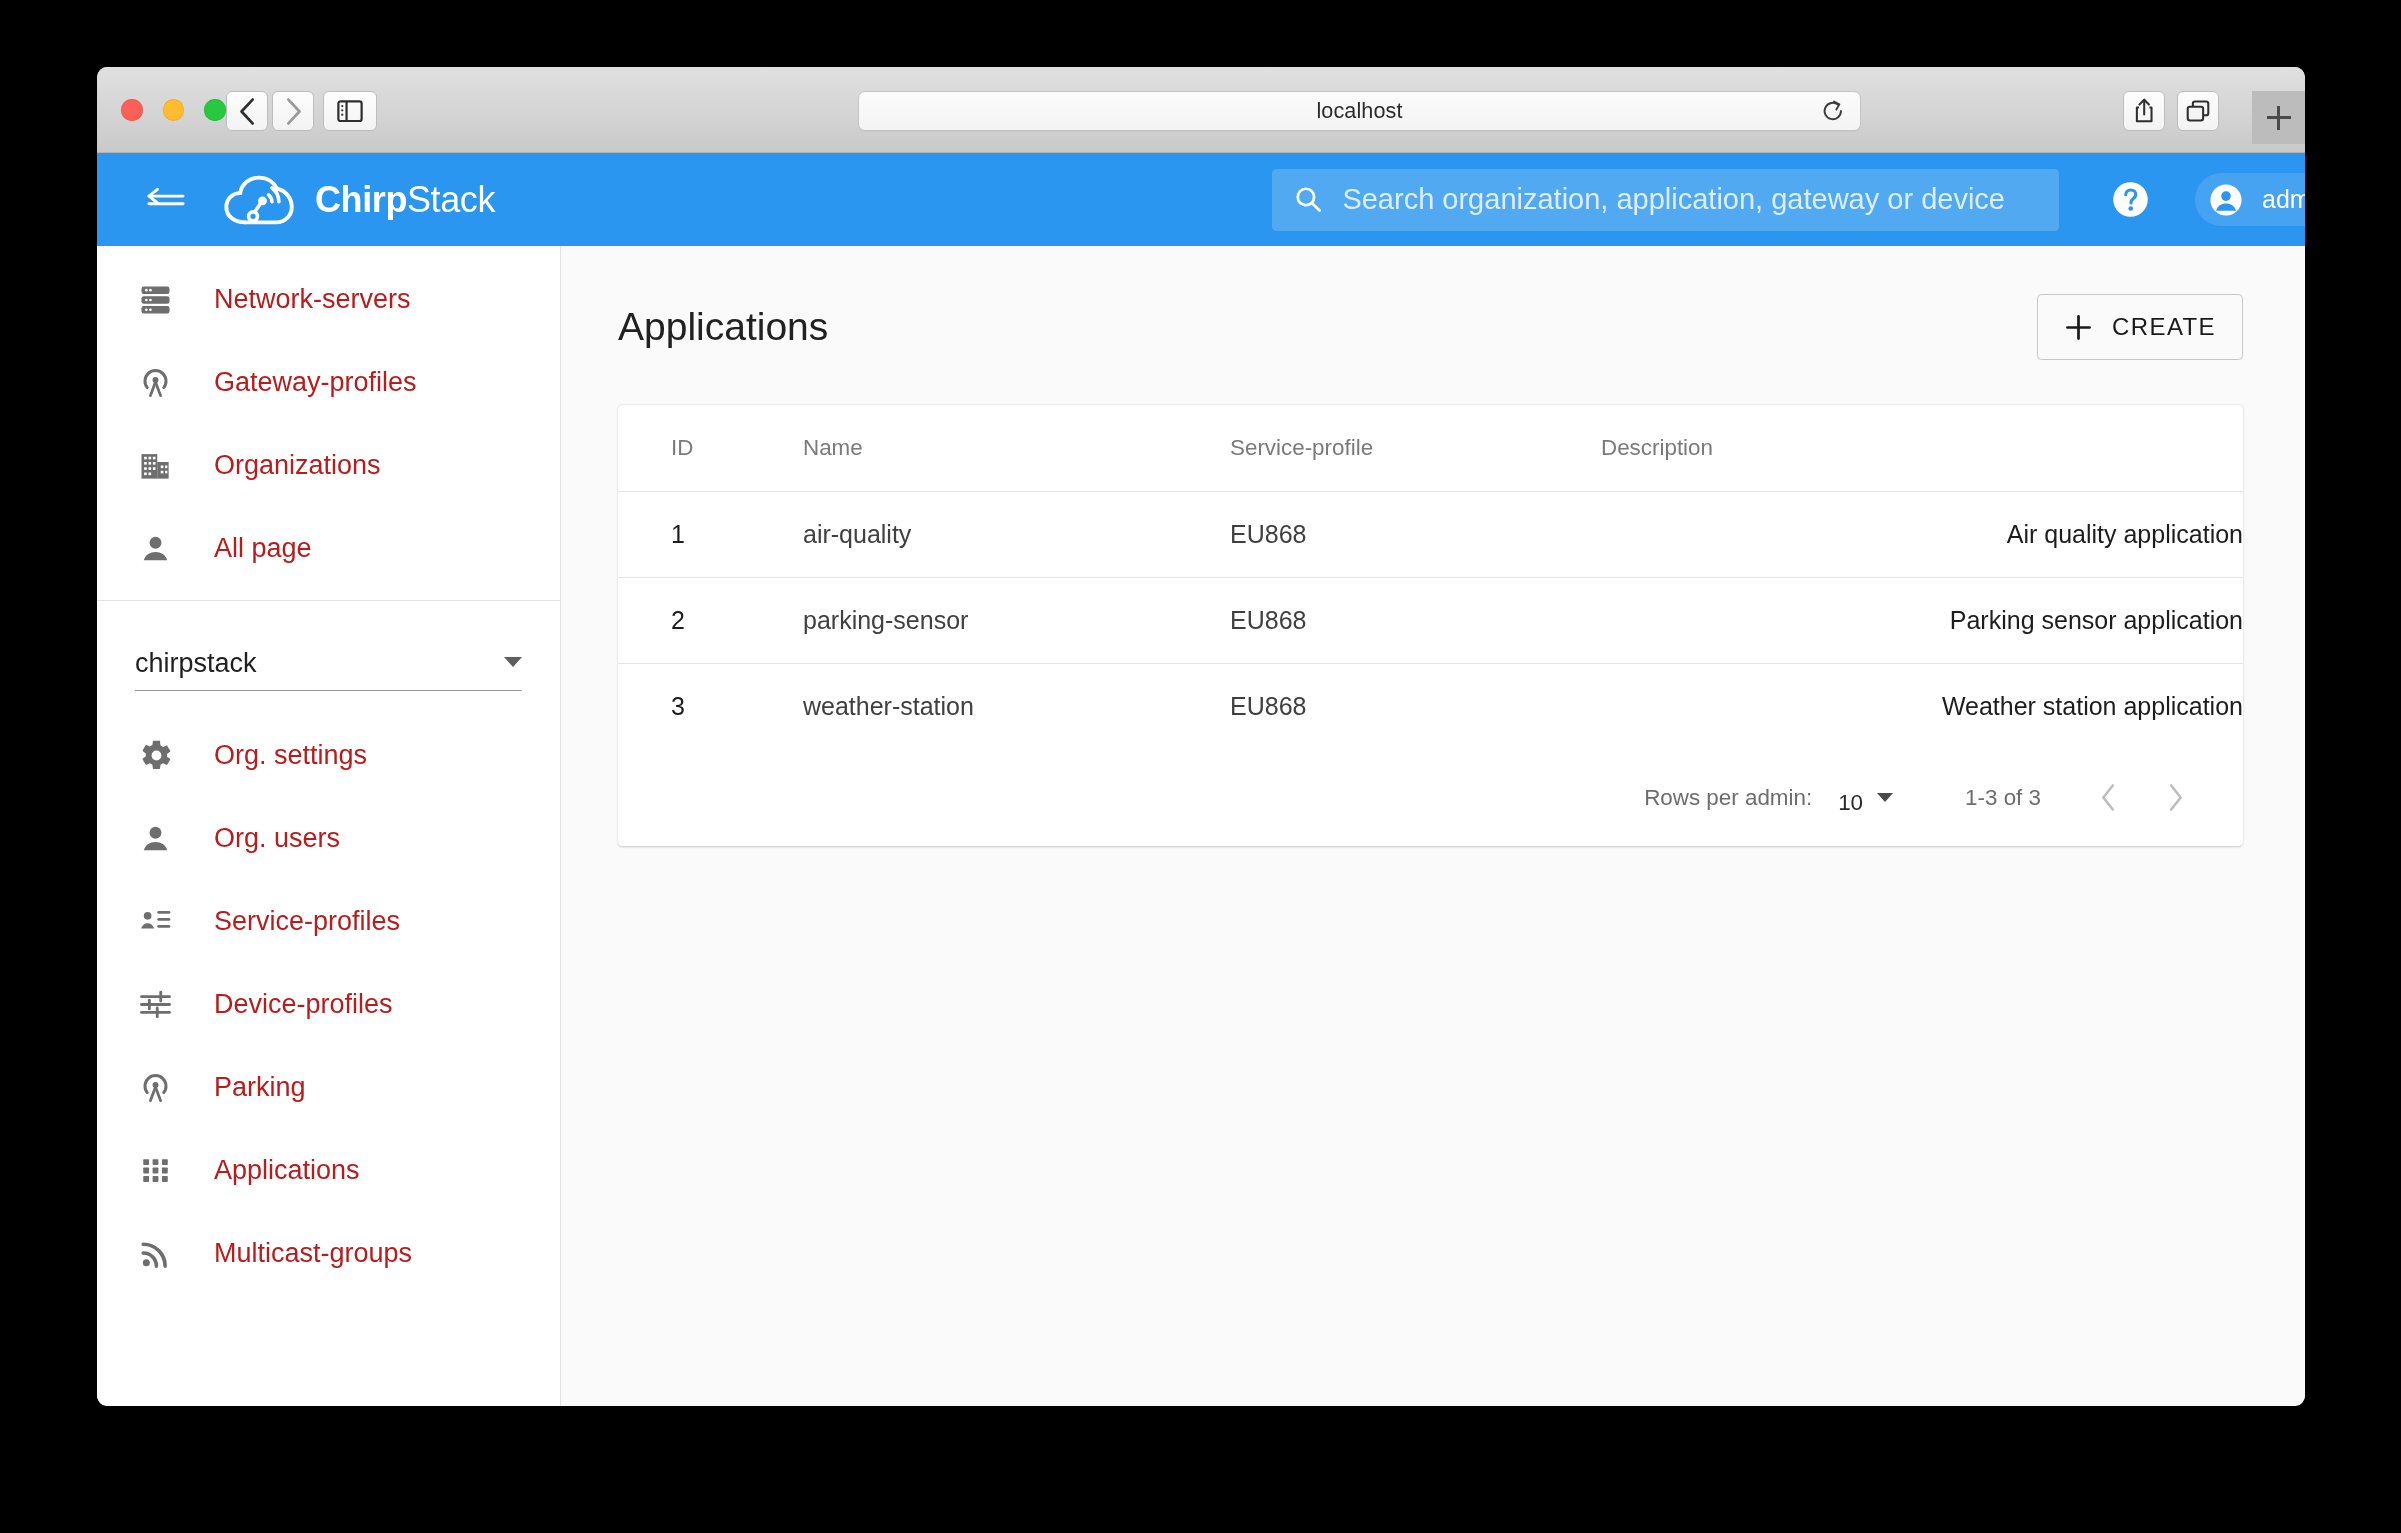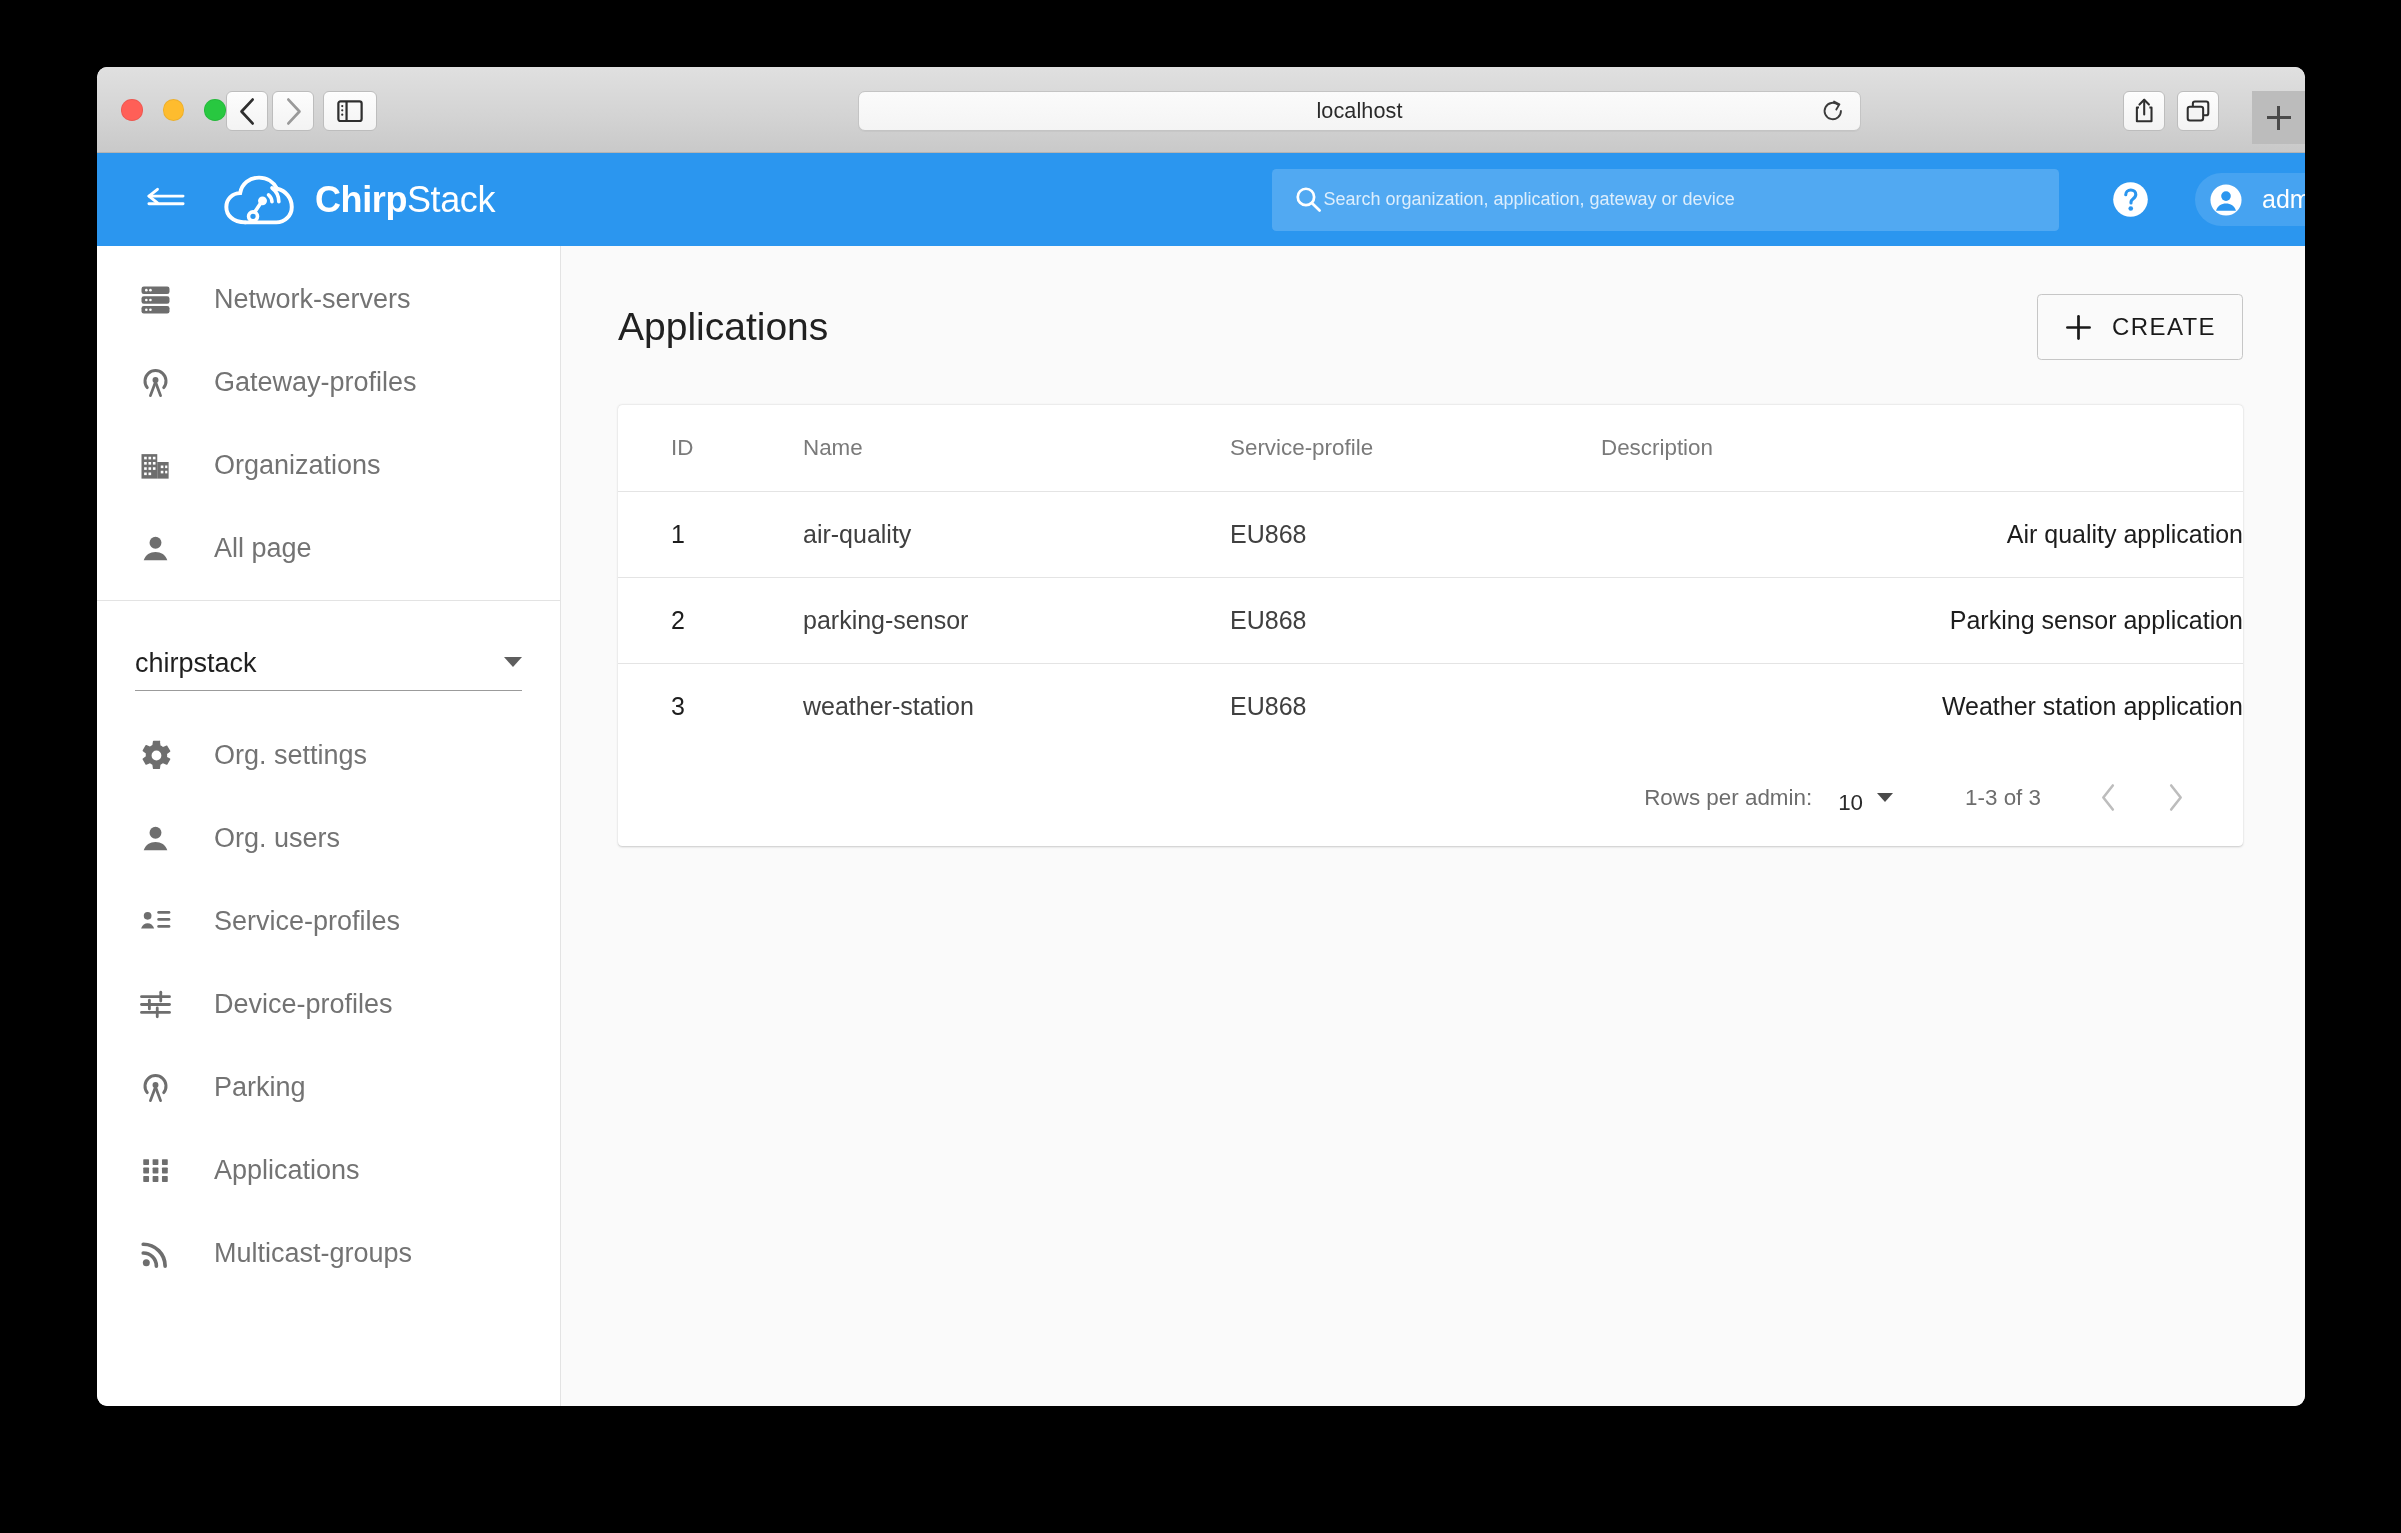--- a/index.html
+++ b/index.html
@@ -125,21 +125,22 @@
     position: absolute;
     left: 1175px;
     width: 787px; height: 62px;
     background: rgba(255,255,255,0.18);
     border-radius: 4.3px;
     display: flex; align-items: center;
     padding-left: 22.4px;
     box-sizing: border-box;
   }
   .searchbox .ph {
-    font-size: 18px;
+    margin-left: 19px;
+    font-size: 29px;
     color: rgba(255,255,255,0.80);
     white-space: nowrap;
   }
   .help-btn {
     position: absolute;
     left: 2010px;
     width: 47px; height: 47px;
     display:flex; align-items:center; justify-content:center;
     cursor: pointer;
   }
@@ -176,21 +177,21 @@
     cursor: pointer;
   }
   .navitem .ico {
     width: 45px;
     display: flex; align-items: center; justify-content: flex-start;
     flex: 0 0 45px;
   }
   .navitem .label {
     margin-left: 31px;
     font-size: 27px;
-    color: #737373;
+    color: #b91c1c;
     white-space: nowrap;
   }
   .sb-divider {
     height: 0.9px; background: #e3e3e3;
     margin: 10.4px 0 0 0;
   }
   .org-select-wrap {
     padding: 36px 38px 0 38px;
   }
   .org-select {

